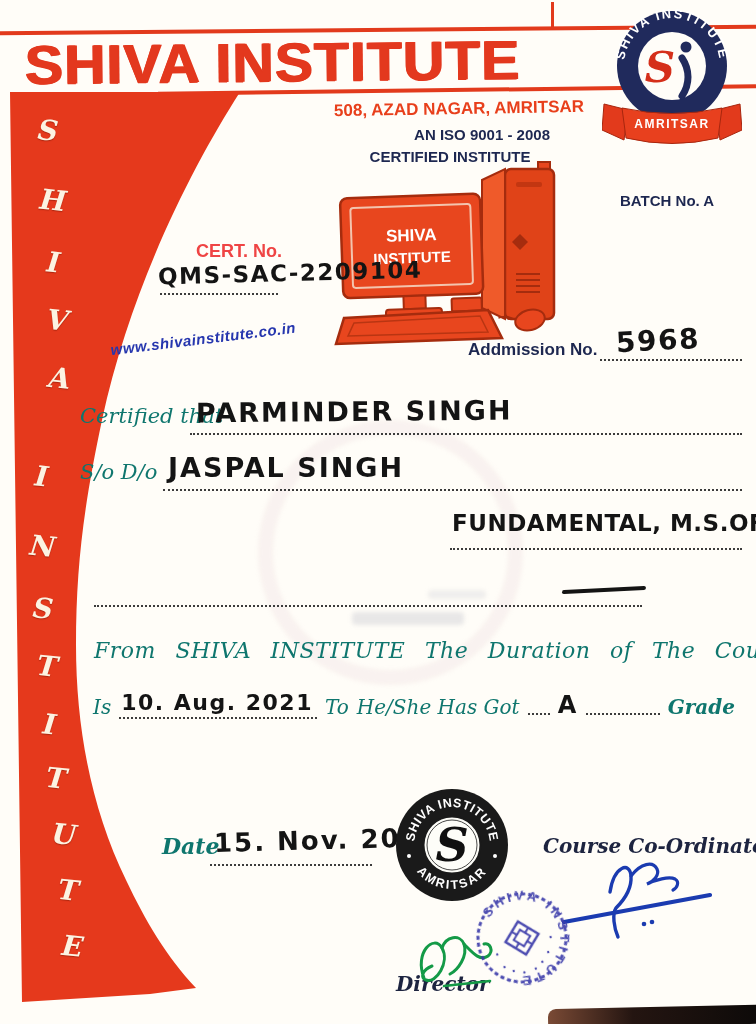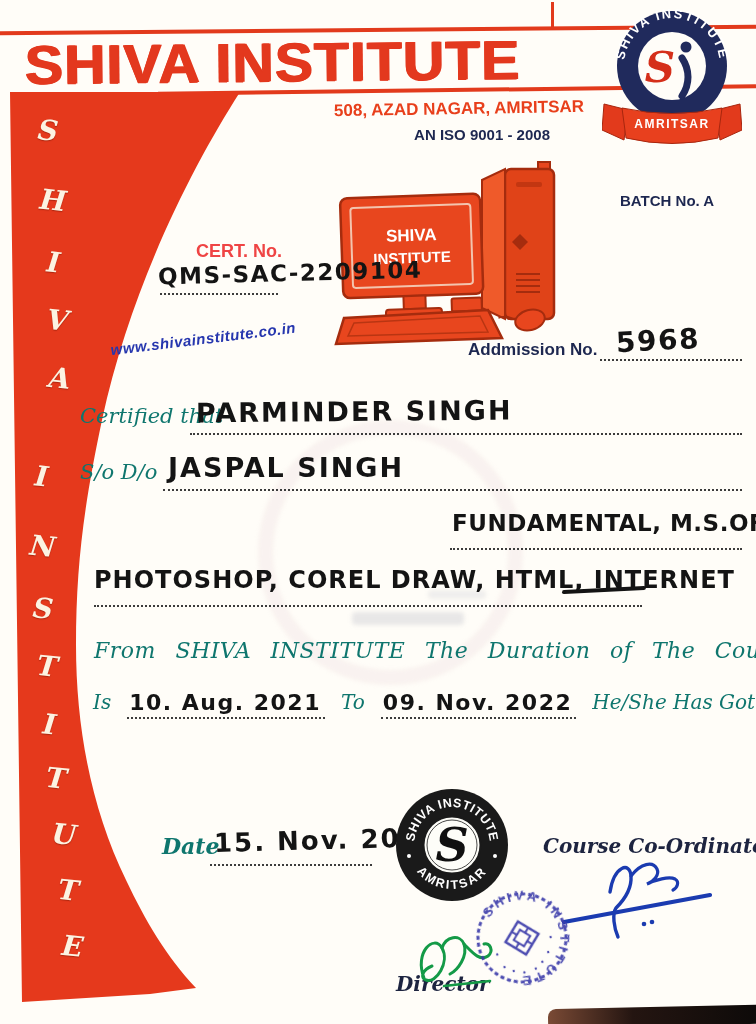--- a/index.html
+++ b/index.html
@@ -18,21 +18,21 @@
   .cal-b{font-weight:bold;}
   
   .hw{font-family:cursive,"DejaVu Sans",sans-serif;color:#141414;font-weight:600;white-space:nowrap;
       letter-spacing:1.5px;}
   .dots{border-bottom:2.6px dotted #3c3c3c;height:2px;}
   .band-letter{font-family:"DejaVu Serif",serif;font-weight:bold;font-style:italic;font-size:28px;
                color:#fcf3e2;transform:rotate(6deg);text-shadow:0 1px 1px rgba(120,20,0,.5);}
   .wm{border-radius:50%;filter:blur(2px);}
   .smudge{filter:blur(2px);border-radius:4px;}
   .stamp-wrap{transform:rotate(-14deg);opacity:.9;filter:blur(.3px);}
-  .flexline{display:flex;align-items:flex-start;gap:16px;white-space:nowrap;}
+  .flexline{display:flex;align-items:flex-end;gap:8px;white-space:nowrap;}
 </style>
 </head>
 <body>
 
 <div class="page">
 
   <div class="abs wm" style="left:258px;top:420px;width:235px;height:235px;border:15px solid rgba(214,178,190,0.14);"></div>
   <div class="abs smudge" style="left:352px;top:612px;width:112px;height:13px;background:rgba(150,155,175,0.22);"></div>
   <div class="abs smudge" style="left:428px;top:590px;width:58px;height:9px;background:rgba(150,155,175,0.15);"></div>
 
@@ -78,20 +78,21 @@
     <g>
       <polygon points="2,102 26,108 22,138 0,128" fill="#e23a1c" stroke="#a8260e" stroke-width="1"></polygon>
       <polygon points="138,102 114,108 118,138 140,128" fill="#e23a1c" stroke="#a8260e" stroke-width="1"></polygon>
       <path d="M 20,106 Q 70,117 120,106 L 116,136 Q 70,147 24,136 Z" fill="#e8401e" stroke="#a8260e" stroke-width="1"></path>
       <text x="70" y="126" font-size="12" font-weight="bold" letter-spacing="1.5" fill="#ffffff" text-anchor="middle" font-family="Liberation Sans, sans-serif">AMRITSAR</text>
     </g>
   </svg>
 
   <div class="abs addr-red" style="left:333px;top:99px;width:252px;">508, AZAD NAGAR, AMRITSAR</div>
   <div class="abs navy" style="left:350px;top:126px;width:200px;font-size:15px;text-align:right;">AN ISO 9001 - 2008</div>
+  <div class="abs navy" style="left:345px;top:148px;width:210px;font-size:15px;text-align:center;">CERTIFIED INSTITUTE</div>
 
   <svg class="abs" style="left:330px;top:156px;width:250px;height:192px;" viewBox="0 0 250 192">
     <g>
       <rect x="208" y="6" width="12" height="8" fill="#e8461e" stroke="#a52c0e" stroke-width="2"></rect>
       <rect x="175" y="13" width="49" height="150" rx="6" fill="#e04318" stroke="#a52c0e" stroke-width="2.5"></rect>
       <polygon points="152,24 175,13 175,163 152,152" fill="#ef5a2a" stroke="#a52c0e" stroke-width="2"></polygon>
       <rect x="186" y="26" width="26" height="5" rx="2" fill="#c33611"></rect>
       <polygon points="190,78 198,86 190,94 182,86" fill="#a52c0e"></polygon>
       <g stroke="#a52c0e" stroke-width="2">
         <line x1="186" y1="118" x2="210" y2="118"></line>
@@ -137,30 +138,28 @@
   <div class="abs hw" style="left:196px;top:396px;font-size:27px;letter-spacing:2px;transform:rotate(-0.5deg);">PARMINDER SINGH</div>
 
   <div class="abs cal" style="left:80px;top:460px;font-size:21px;">S/o D/o</div>
   <div class="abs dots" style="left:163px;top:487px;width:579px;"></div>
   <div class="abs hw" style="left:168px;top:452px;font-size:27px;letter-spacing:2px;">JASPAL SINGH</div>
 
   <div class="abs dots" style="left:450px;top:546px;width:292px;"></div>
   <div class="abs hw" style="left:452px;top:510px;font-size:23px;letter-spacing:.5px;">FUNDAMENTAL, M.S.OFFICE,</div>
 
   <div class="abs dots" style="left:94px;top:603px;width:548px;"></div>
-  <div class="abs hw" style="left:94px;top:566px;font-size:24px;letter-spacing:1px;">PHOTOSHOP, COREL DRAW, HTML, INTERNET</div>
   <div class="abs" style="left:562px;top:588px;width:84px;height:3.5px;background:#141414;border-radius:2px;transform:rotate(-3deg);"></div>
 
   <div class="abs cal" style="left:94px;top:638px;font-size:22px;word-spacing:12px;letter-spacing:.5px;">From SHIVA INSTITUTE The Duration of The Course</div>
 
   <div class="abs flexline" style="left:93px;top:690px;width:658px;">
     <span class="cal" style="font-size:20px;">Is</span>
     <span class="hw" style="font-size:22px;border-bottom:2.4px dotted #3c3c3c;padding:0 4px 2px 2px;">10. Aug. 2021</span>
     <span class="cal" style="font-size:20px;">To</span>
-    <span class="hw" style="font-size:22px;border-bottom:2.4px dotted #3c3c3c;padding:0 4px 2px 2px;">09. Nov. 2022</span>
     <span class="cal" style="font-size:20px;">He/She Has Got</span>
     <span class="dots" style="width:22px;align-self:flex-end;margin-bottom:4px;"></span>
     <span class="hw" style="font-size:24px;">A</span>
     <span class="dots" style="width:74px;align-self:flex-end;margin-bottom:4px;"></span>
     <span class="cal cal-b" style="font-size:20px;">Grade</span>
   </div>
 
   <div class="abs cal cal-b" style="left:162px;top:833px;font-size:22px;">Date</div>
   <div class="abs dots" style="left:210px;top:862px;width:162px;"></div>
   <div class="abs hw" style="left:214px;top:825px;font-size:26px;letter-spacing:2px;transform:rotate(-1.5deg);">15. Nov. 2022</div>

